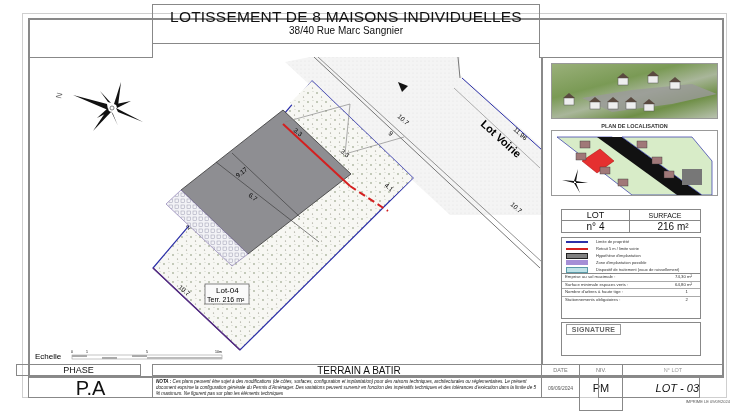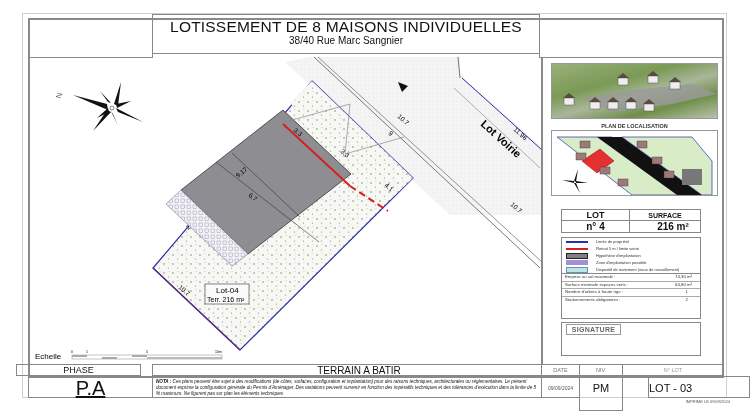--- a/index.html
+++ b/index.html
@@ -1,30 +1,30 @@
 <!DOCTYPE html>
 <html><head>
 <meta charset="utf-8">
 <style>
   html, body { margin:0; padding:0; background:#ffffff; }
   body { width:750px; height:420px; position:relative; overflow:hidden; font-family:"Liberation Sans", sans-serif; color:#111; }
   .abs { position:absolute; box-sizing:border-box; }
   .outer-frame { left:22px; top:13px; width:705px; height:385px; border:1px solid #cfcfcf; }
   .inner-frame { left:28px; top:18px; width:696px; height:360px; border:2px solid #8a8a8a; }
   .cell { border:1.5px solid #888; }
-  .title-main { left:152px; top:14px; width:388px; height:40px; text-align:center; }
+  .title-main { left:152px; top:4px; width:388px; height:40px; text-align:center; }
   .title-main .t1 { font-size:15.5px; letter-spacing:0.2px; margin-top:3px; line-height:17px; }
   .title-main .t2 { font-size:10px; line-height:11px; }
   .plan-area { left:28px; top:57px; width:514px; height:308px; }
   .right-panel { left:541px; top:57px; width:183px; height:308px; border-left:2px solid #8a8a8a; }
   .photo { left:551px; top:63px; width:167px; height:56px; border:1px solid #999; overflow:hidden;
            background: linear-gradient(165deg,#9ab07a 0%,#7a9a55 35%,#a9b69a 55%,#6f8f47 75%,#b9c2b0 100%); }
   .photo-caption { left:551px; top:123px; width:167px; font-size:5.5px; text-align:center; font-weight:bold; color:#333; }
   .loc-plan { left:551px; top:130px; width:167px; height:66px; border:1px solid #999; overflow:hidden; background:#fff; }
-  .lot-table { left:561px; top:209px; width:140px; height:24px; border:1.5px solid #888;font-weight:bold; }
+  .lot-table { left:561px; top:209px; width:140px; height:24px; border:1.5px solid #888; }
   .legend-box { left:561px; top:237px; width:140px; height:82px; border:1.5px solid #888; }
   .sig-box { left:561px; top:322px; width:140px; height:34px; border:1.5px solid #888; }
   .sig-label { left:566px; top:324px; width:55px; height:11px; border:1px solid #999; font-size:7px; font-weight:bold; color:#666; text-align:center; line-height:10px; letter-spacing:0.3px; }
   svg text { font-family:"Liberation Sans", sans-serif; }
 </style>
 </head>
 <body>
 
 <div class="abs outer-frame"></div>
 <div class="abs inner-frame"></div>
@@ -210,24 +210,24 @@
         <span>Stationnements obligatoires :</span>
         <span>2</span>
       </div>
   </div>
 </div>
 
 <div class="abs sig-box"></div>
 <div class="abs sig-label">SIGNATURE</div>
 
 <div class="abs cell" style="left:16px;top:364px;width:125px;height:12px;font-size:9px;text-align:center;line-height:11px;">PHASE</div>
-<div class="abs cell" style="left:28px;top:376px;width:125px;height:22px;font-size:20px;text-align:center;line-height:22px;text-decoration:underline;">P.A</div>
+<div class="abs cell" style="left:28px;top:376px;width:125px;height:22px;font-size:20px;text-align:center;line-height:22px;">P.A</div>
 <div class="abs cell" style="left:152px;top:364px;width:390px;height:12px;font-size:10px;text-align:center;line-height:11px;padding-left:24px;">TERRAIN A BATIR</div>
 <div class="abs cell" style="left:152px;top:376px;width:390px;height:22px;font-size:4.6px;font-style:italic;line-height:6px;padding:2px 3px;overflow:hidden;">
   <b>NOTA :</b> <span>Ces plans peuvent être sujet à des modifications (de côtes, surfaces, configuration et implantation) pour des raisons techniques, architecturales ou réglementaires. Le présent document exprime la configuration générale du Permis d'Aménager. Des variations peuvent survenir en fonction des impératifs techniques et des tolérances d'exécution dans la limite de 5 % maximum. Ne figurent pas sur plan les éléments techniques</span>
 </div>
 <div class="abs cell" style="left:541px;top:364px;width:39px;height:12px;font-size:5.5px;color:#777;text-align:center;line-height:11px;">DATE</div>
 <div class="abs cell" style="left:541px;top:376px;width:39px;height:22px;font-size:5px;color:#555;text-align:center;line-height:22px;">09/09/2024</div>
 <div class="abs cell" style="left:579px;top:364px;width:44px;height:12px;font-size:5.5px;color:#777;text-align:center;line-height:11px;">NIV.</div>
 <div class="abs cell" style="left:579px;top:376px;width:44px;height:35px;font-size:11px;text-align:center;line-height:22px;">PM</div>
 <div class="abs cell" style="left:622px;top:364px;width:102px;height:12px;font-size:5.5px;color:#999;text-align:center;line-height:11px;">N° LOT</div>
-<div class="abs cell" style="left:648px;top:376px;width:102px;height:22px;font-size:11px;text-align:left;line-height:22px;">LOT - 03</div>
+<div class="abs cell" style="left:598px;top:376px;width:102px;height:22px;font-size:11px;text-align:right;line-height:22px;font-style:italic;">LOT - 03</div>
 <div class="abs" style="left:660px;top:399px;width:70px;font-size:4px;color:#555;text-align:right;">IMPRIME LE 09/09/2024</div>
 
 </body></html>

